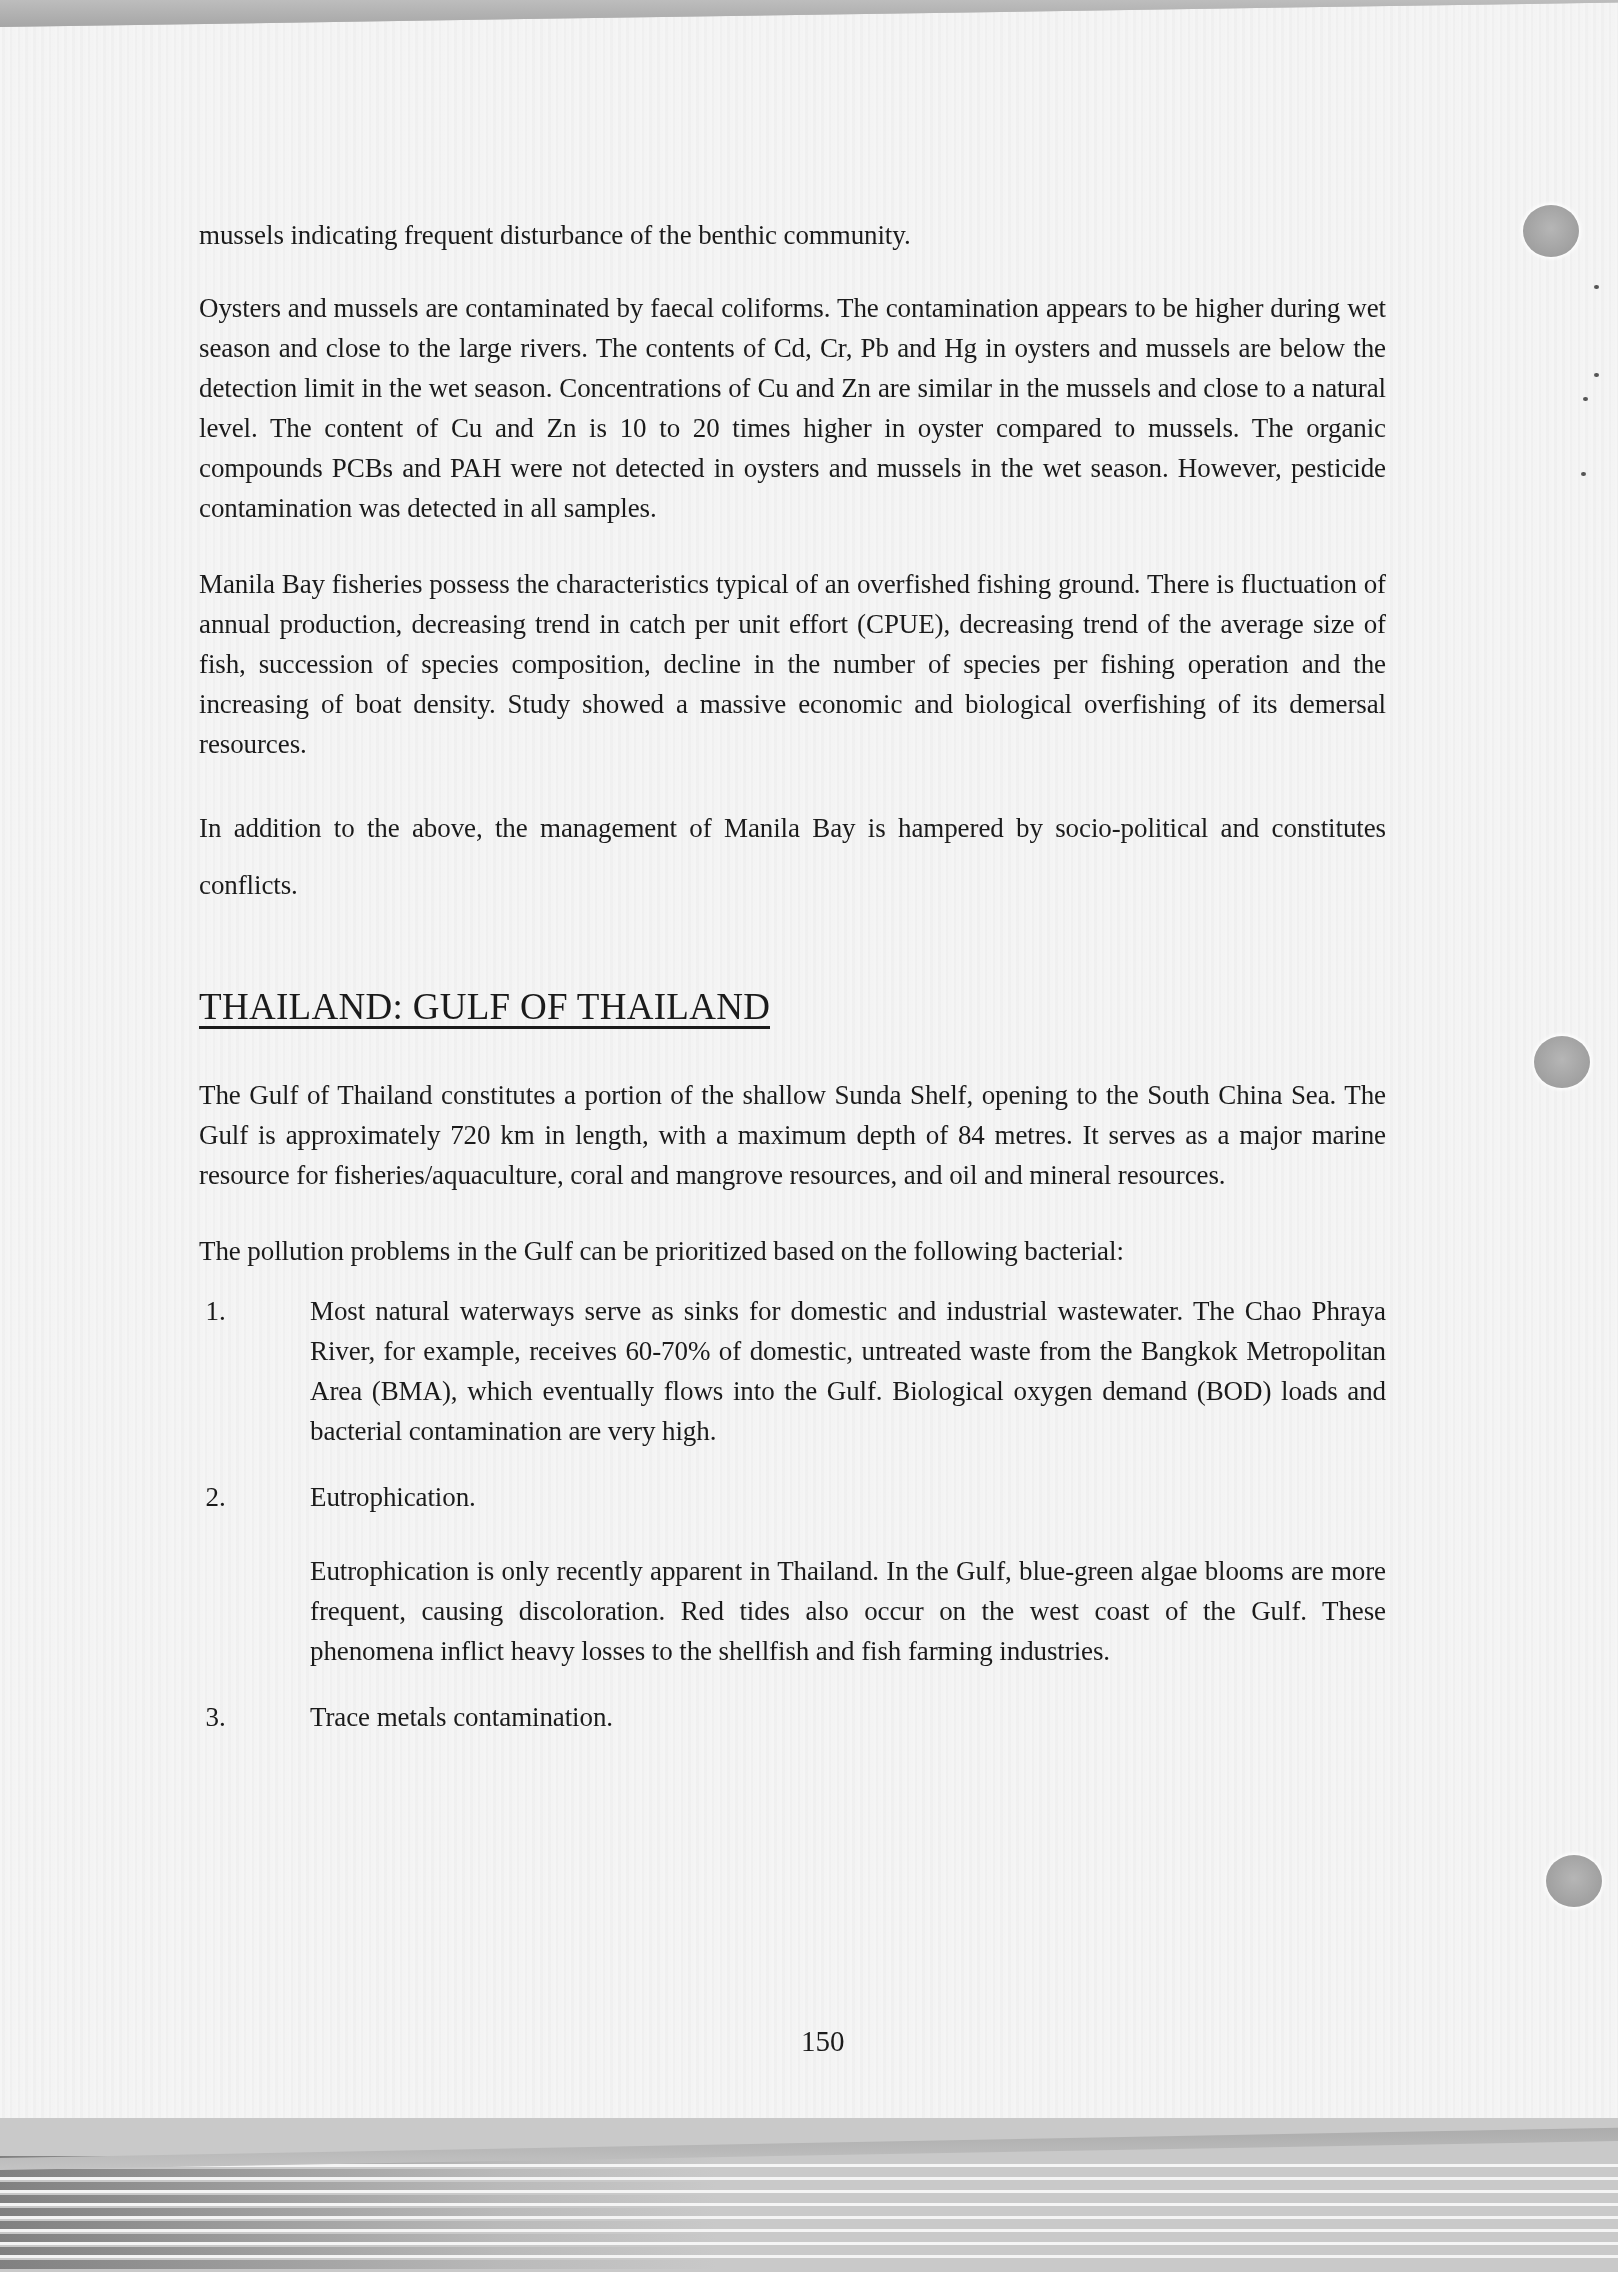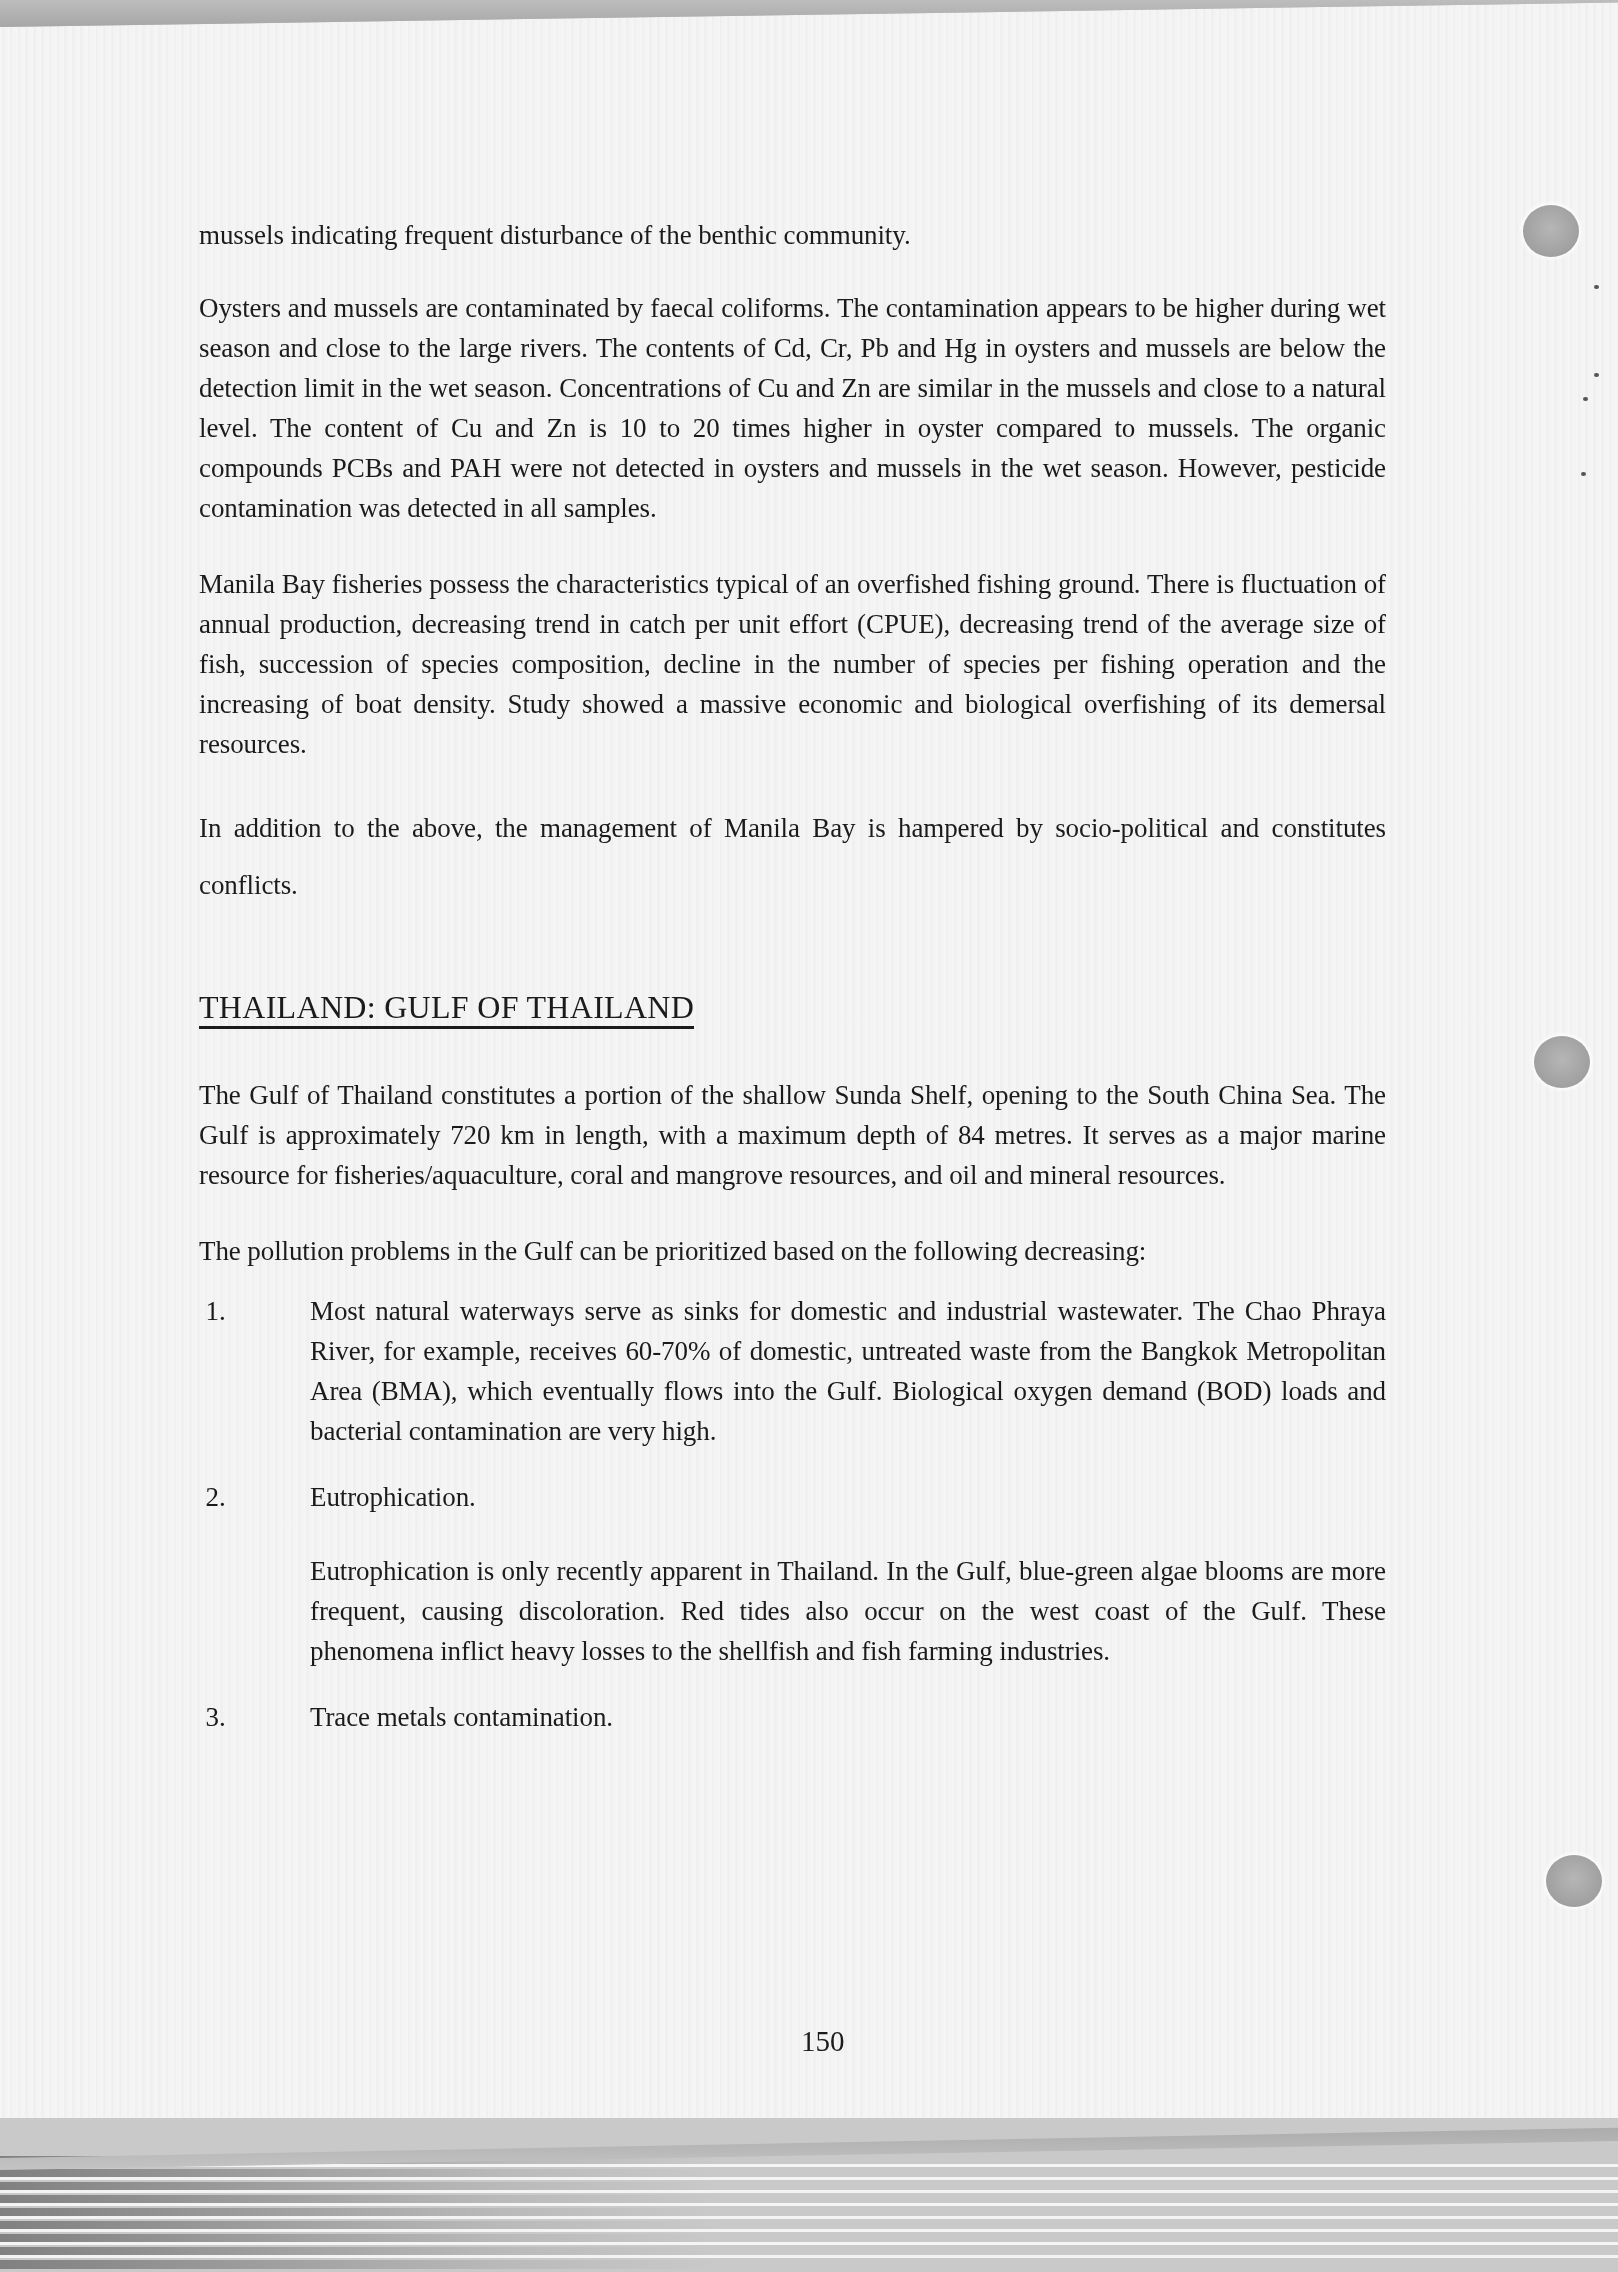--- a/index.html
+++ b/index.html
@@ -83,21 +83,21 @@
       letter-spacing: -0.1px;
     }
     .para {
       margin: 0 0 36px 0;
       text-align: justify;
     }
     .para.first { margin-bottom: 33px; }
     .para.loose { line-height: 57px; }
     .heading {
       display: inline-block;
-      font-size: 32px;
+      font-size: 37px;
       line-height: 36px;
       border-bottom: 3.3px solid #1b1b1b;
       padding-bottom: 1.3px;
       margin: 39px 0 46px 0;
       letter-spacing: 0.3px;
     }
     .list-item {
       position: relative;
       padding-left: 111px;
       margin: 0 0 26px 0;
@@ -176,21 +176,21 @@
 
 <div class="content">
   <p class="para first">mussels indicating frequent disturbance of the benthic community.</p>
   <p class="para">Oysters and mussels are contaminated by faecal coliforms.  The contamination appears to be higher during wet season and close to the large rivers.  The contents of Cd, Cr, Pb and Hg in oysters and mussels are below the detection limit in the wet season. Concentrations of Cu and Zn are similar in the mussels and close to a natural level.  The content of Cu and Zn is 10 to 20 times higher in oyster compared to mussels.  The organic compounds PCBs and PAH were not detected in oysters and mussels in the wet season. However, pesticide contamination was detected in all samples.</p>
   <p class="para">Manila Bay fisheries possess the characteristics typical of an overfished fishing ground. There is fluctuation of annual production, decreasing trend in catch per unit effort (CPUE), decreasing trend of the average size of fish, succession of species composition, decline in the number of species per fishing operation and the increasing of boat density. Study showed a massive economic and biological overfishing of its demersal resources.</p>
   <p class="para loose">In addition to the above, the management of Manila Bay is hampered by socio-political and constitutes conflicts.</p>
 
   <div class="heading">THAILAND:  GULF OF THAILAND</div>
 
   <p class="para">The Gulf of Thailand constitutes a portion of the shallow Sunda Shelf, opening to the South China Sea.  The Gulf is approximately 720 km in length, with a maximum depth of 84 metres.  It serves as a major marine resource for fisheries/aquaculture, coral and mangrove resources, and oil and mineral resources.</p>
-  <p class="para" style="margin-bottom:19.5px">The pollution problems in the Gulf can be prioritized based on the following decreasing:</p>
+  <p class="para" style="margin-bottom:19.5px">The pollution problems in the Gulf can be prioritized based on the following bacterial:</p>
 
   <div class="list-item">
     <span class="num">1.</span>
     <span class="body">Most natural waterways serve as sinks for domestic and industrial wastewater. The Chao Phraya River, for example, receives 60-70% of domestic, untreated waste from the Bangkok Metropolitan Area (BMA), which eventually flows into the Gulf.  Biological oxygen demand (BOD) loads and bacterial contamination are very high.</span>
   </div>
   <div class="list-item">
     <span class="num">2.</span>
     <span class="title">Eutrophication.</span>
     <span class="body">Eutrophication is only recently apparent in Thailand.  In the Gulf, blue-green algae blooms are more frequent, causing discoloration.  Red tides also occur on the west coast of the Gulf.  These phenomena inflict heavy losses to the shellfish and fish farming industries.</span>
   </div>

